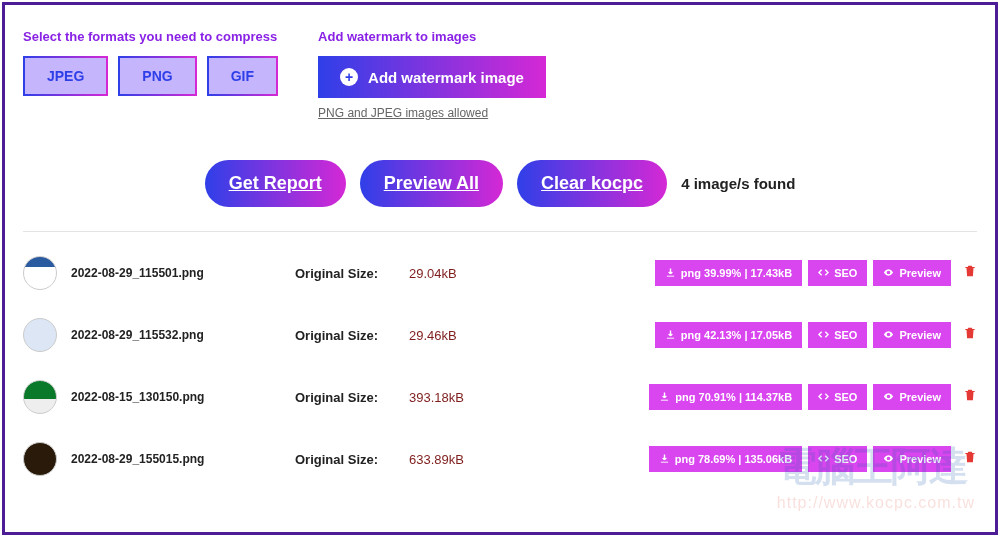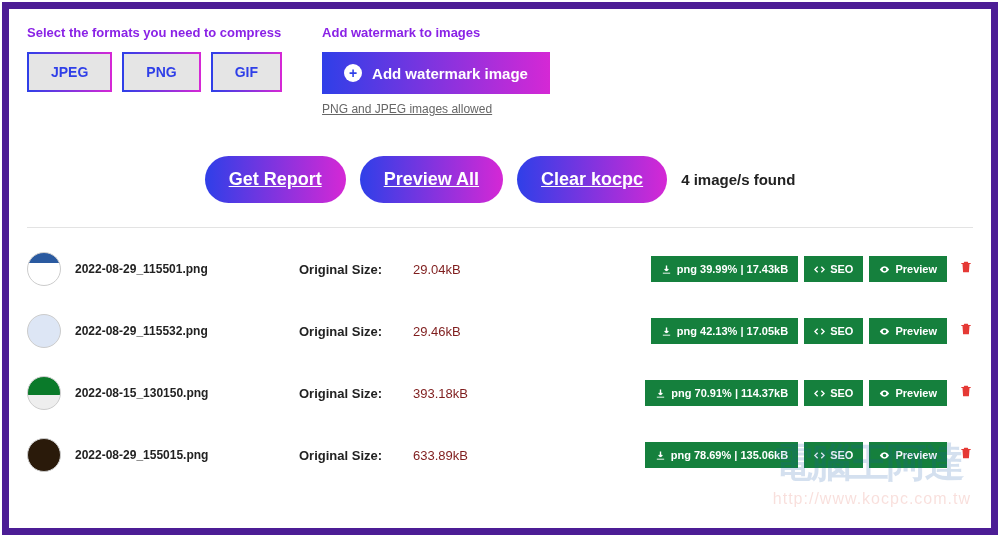--- a/index.html
+++ b/index.html
@@ -1,36 +1,36 @@
 <!DOCTYPE html>
 <html><head>
 <meta charset="utf-8">
 <style>
 * { box-sizing: border-box; margin: 0; padding: 0; }
 body { font-family: Arial, sans-serif; background: #fff; width: 1000px; height: 537px; overflow: hidden; padding: 2px; }
-.frame { border: 7px solid #4c1d95; width: 996px; height: 533px; padding: 16px 18px 10px 18px; position: relative; }
+.frame { border: 3px solid #4c1d95; width: 996px; height: 533px; padding: 24px 18px 10px 18px; position: relative; }
 .top-row { display: flex; gap: 40px; }
 .section-label { color: #8a22e6; font-weight: bold; font-size: 13px; margin-bottom: 12px; }
 .format-btns { display: flex; gap: 10px; }
-.fmt-btn { border: 2px solid; border-image: linear-gradient(90deg,#2f3fe8,#d528d5) 1; background: #e5e5e5; color: #2f3fe8; font-weight: bold; font-size: 14px; padding: 10px 22px; cursor: pointer; }
+.fmt-btn { border: 2px solid; border-image: linear-gradient(90deg,#2f3fe8,#d528d5) 1; background: #c4b5fd; color: #2f3fe8; font-weight: bold; font-size: 14px; padding: 10px 22px; cursor: pointer; }
 .watermark-btn { background: linear-gradient(90deg,#2f3fe8,#d528d5); color: #fff; font-weight: bold; font-size: 15px; border: none; padding: 12px 22px; cursor: pointer; display: flex; align-items: center; gap: 10px; }
 .plus-icon { width: 18px; height: 18px; border-radius: 50%; background: #fff; color: #2f3fe8; font-weight: bold; display: flex; align-items: center; justify-content: center; font-size: 14px; }
 .hint { color: #666; font-size: 12px; margin-top: 8px; text-decoration: underline; }
 .action-row { display: flex; justify-content: center; align-items: center; gap: 14px; margin-top: 40px; margin-bottom: 24px; }
 .pill { background: linear-gradient(90deg,#2f3fe8,#d528d5); color: #fff; font-weight: bold; font-size: 18px; border: none; padding: 13px 24px; border-radius: 24px; cursor: pointer; text-decoration: underline; }
 .found-text { color: #222; font-weight: bold; font-size: 15px; }
 hr.divider { border: none; border-top: 1px solid #e3e3e3; margin-bottom: 10px; }
 .row { display: flex; align-items: center; padding: 14px 0; gap: 14px; }
 .thumb { width: 34px; height: 34px; border-radius: 50%; background: #ddd; flex-shrink: 0; border: 1px solid #ccc; }
 .fname { font-weight: bold; font-size: 12px; color: #222; width: 210px; }
 .osize-label { font-weight: bold; font-size: 13px; color: #222; width: 100px; }
 .osize-val { font-size: 13px; color: #7f1d1d; width: 110px; }
 .spacer { flex: 1; }
 .btns { display: flex; gap: 6px; align-items: center; }
-.b { background: #15803d; color: #fff; font-size: 11px; font-weight: bold; border: none; padding: 7px 10px; cursor: pointer; display: flex; align-items: flex-end; gap: 5px; white-space: nowrap; }
+.b { background: #d946ef; color: #fff; font-size: 11px; font-weight: bold; border: none; padding: 7px 10px; cursor: pointer; display: flex; align-items: flex-start; gap: 5px; white-space: nowrap; }
 .b.long { min-width: 145px; justify-content: center; }
 .trash { color: #e53935; cursor: pointer; margin-left: 6px; }
 svg.i { width: 11px; height: 11px; fill: #fff; }
 svg.tr { width: 14px; height: 14px; fill: #e53935; }
 .thumb.t1 { background: linear-gradient(#2a5aa0 30%, #fff 30%); }
 .thumb.t2 { background: #dde6f5; }
 .thumb.t3 { background: linear-gradient(#0a7a2a 55%, #eee 55%); }
 .thumb.t4 { background: #2a1a0a; }
 .wm-overlay { position: absolute; right: 20px; bottom: 20px; opacity: 0.18; pointer-events: none; font-family: Liberation Sans, sans-serif; }
 .wm-big { font-size: 40px; font-weight: 900; color: #1a5aa9; letter-spacing: -2px; }

